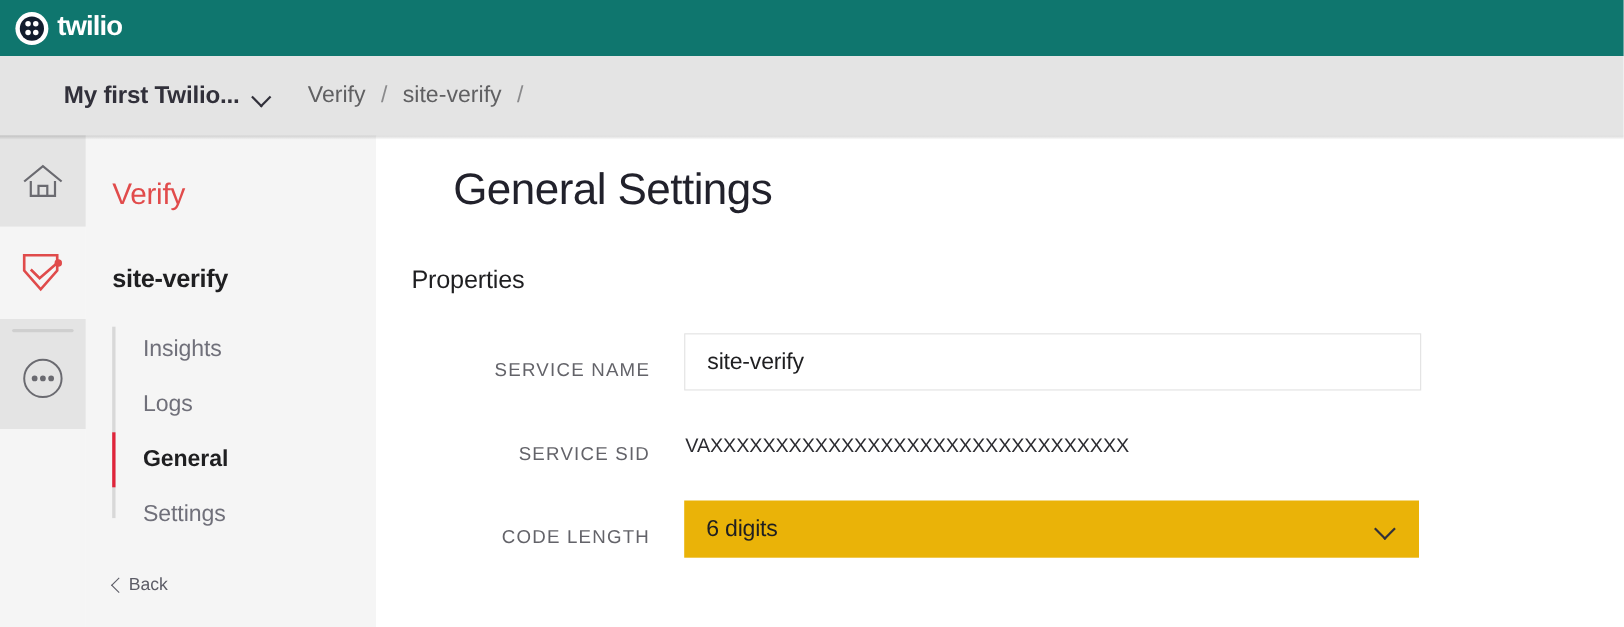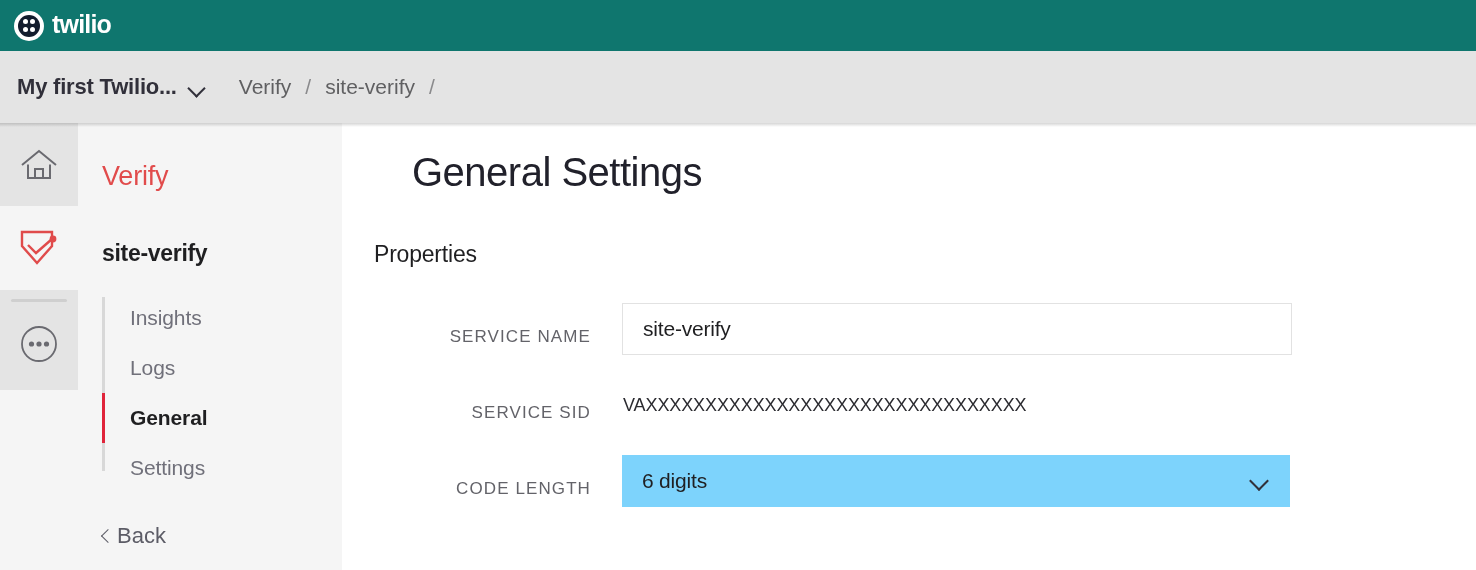--- a/index.html
+++ b/index.html
@@ -85,20 +85,21 @@
     align-items: center;
     margin-left: 17px;
     gap: 11px;
     cursor: pointer;
   }
   .account-name {
     font-size: 22px;
     font-weight: bold;
     color: #31303a;
     letter-spacing: -0.2px;
+    margin-left: 41px;
   }
   .chev-down {
     width: 17px; height: 10px;
     position: relative;
     flex: none;
   }
   .chev-down::before {
     content: "";
     position: absolute;
     left: 2px; top: 0px;
@@ -223,21 +224,21 @@
     left: 0; top: 0;
     width: 3px; height: 50px;
     background: #e0243a;
   }
   .back-link {
     position: absolute;
     left: 23px; top: 400px;
     display: flex;
     align-items: center;
     gap: 7px;
-    font-size: 22px;
+    font-size: 16px;
     color: #5c5c66;
     cursor: pointer;
   }
   .chev-left {
     width: 9px; height: 14px;
     position: relative;
     flex: none;
   }
   .chev-left::before {
     content: "";
@@ -320,21 +321,21 @@
     padding-left: 1px;
   }
   .select-wrap {
     position: relative;
     width: 668px;
     height: 52px;
   }
   .select-box {
     width: 668px;
     height: 52px;
-    background: #7dd3fc;
+    background: #eab308;
     border: none;
     font-family: "Liberation Sans", sans-serif;
     font-size: 21px;
     color: #1f1f21;
     padding: 0 20px;
     letter-spacing: -0.2px;
     display: flex;
     align-items: center;
     cursor: pointer;
   }

